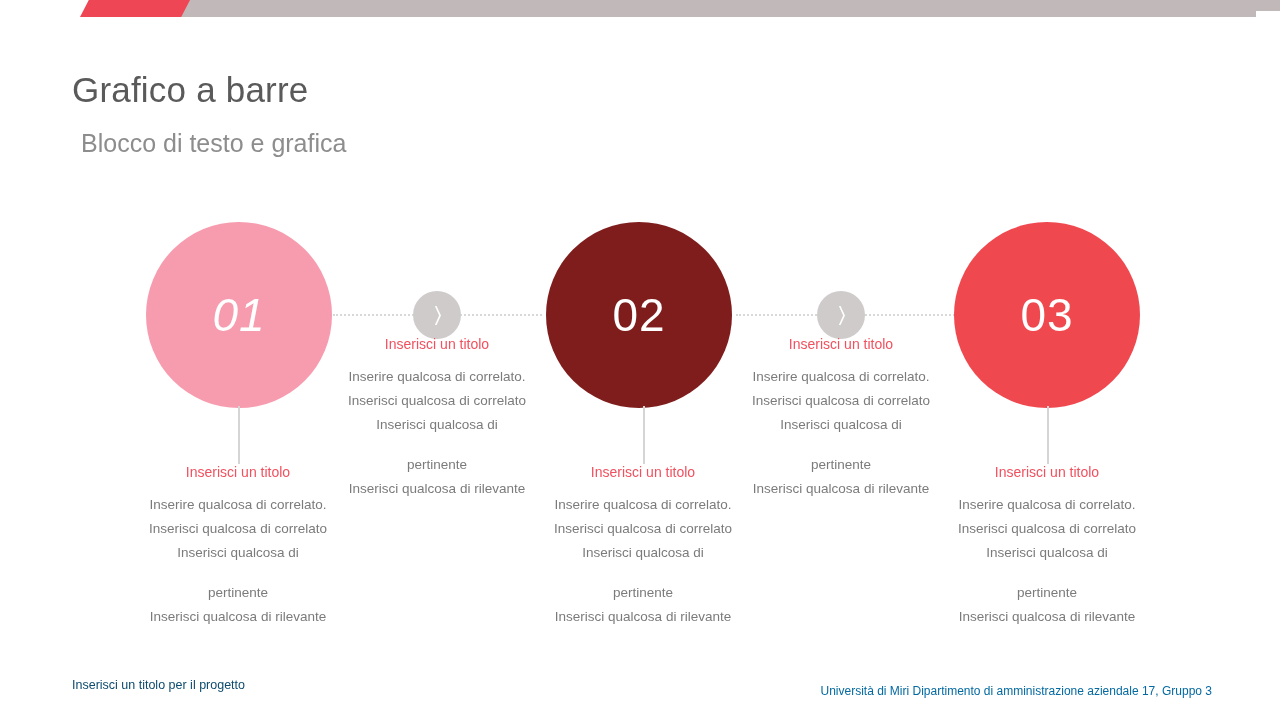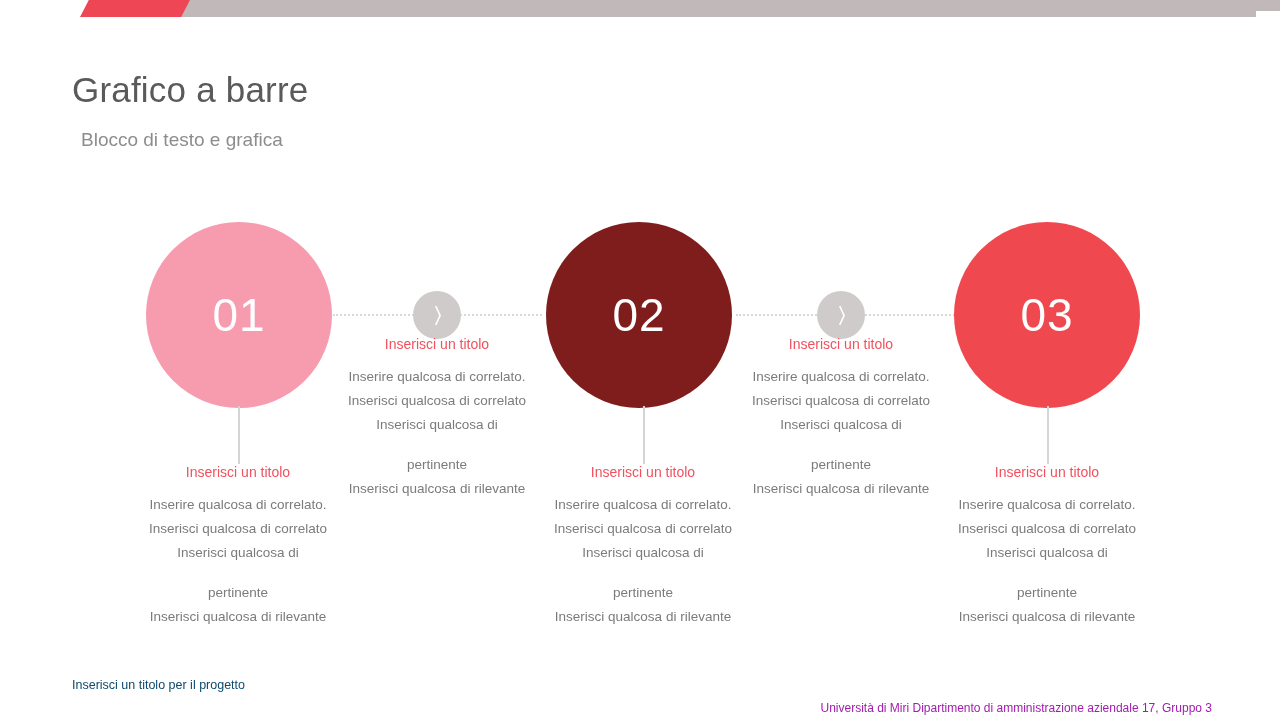--- a/index.html
+++ b/index.html
@@ -57,21 +57,21 @@
     font-size: 35px;
     color: #5a5a5a;
     font-weight: 400;
     letter-spacing: .2px;
     white-space: nowrap;
   }
   .page-subtitle {
     position: absolute;
     left: 81px;
     top: 129px;
-    font-size: 19px;
+    font-size: 25px;
     color: #8d8d8d;
     font-weight: 400;
     white-space: nowrap;
   }
 
   
   .timeline {
     position: absolute;
     left: 0;
     top: 0;
@@ -99,21 +99,21 @@
     align-items: center;
     justify-content: center;
     top: 222px;
   }
   .node-num {
     color: #ffffff;
     font-size: 46px;
     font-weight: 400;
     letter-spacing: 1px;
   }
-  .node.n1 { left: 146px; background: #f79bae; }
+  .node.n1 { left: 146px; background: #f79bae; font-style: italic; }
   .node.n2 { left: 546px; background: #e8697a; }
   .node.n3 { left: 954px; background: #f0484f; }
 
   .stem {
     position: absolute;
     width: 2px;
     background: #d5d5d5;
     top: 406px;
     height: 58px;
   }
@@ -181,23 +181,23 @@
     position: absolute;
     left: 72px;
     top: 678px;
     font-size: 12.5px;
     color: #0c4a6e;
     white-space: nowrap;
   }
   .footer-right {
     position: absolute;
     right: 68px;
-    top: 701px;
+    top: 684px;
     font-size: 12px;
-    color: #a21caf;
+    color: #0369a1;
     white-space: nowrap;
   }
 </style>
 </head>
 <body>
 
 <div class="topbar">
   <div class="topbar-gray"></div>
   <div class="topbar-gray-tail"></div>
   <div class="topbar-red"></div>

